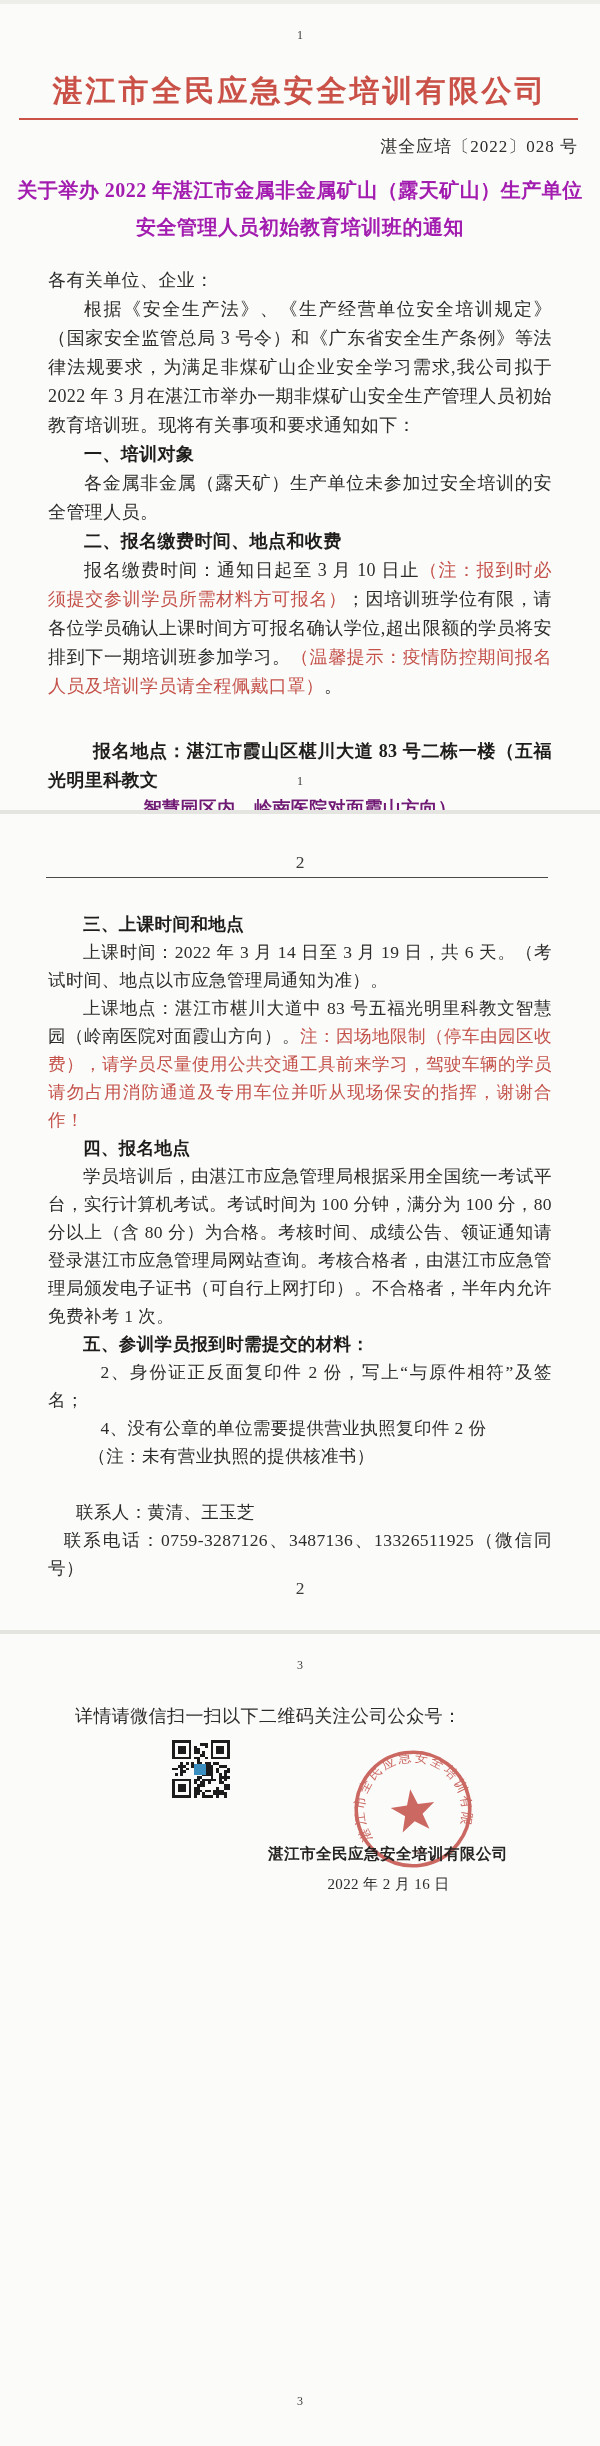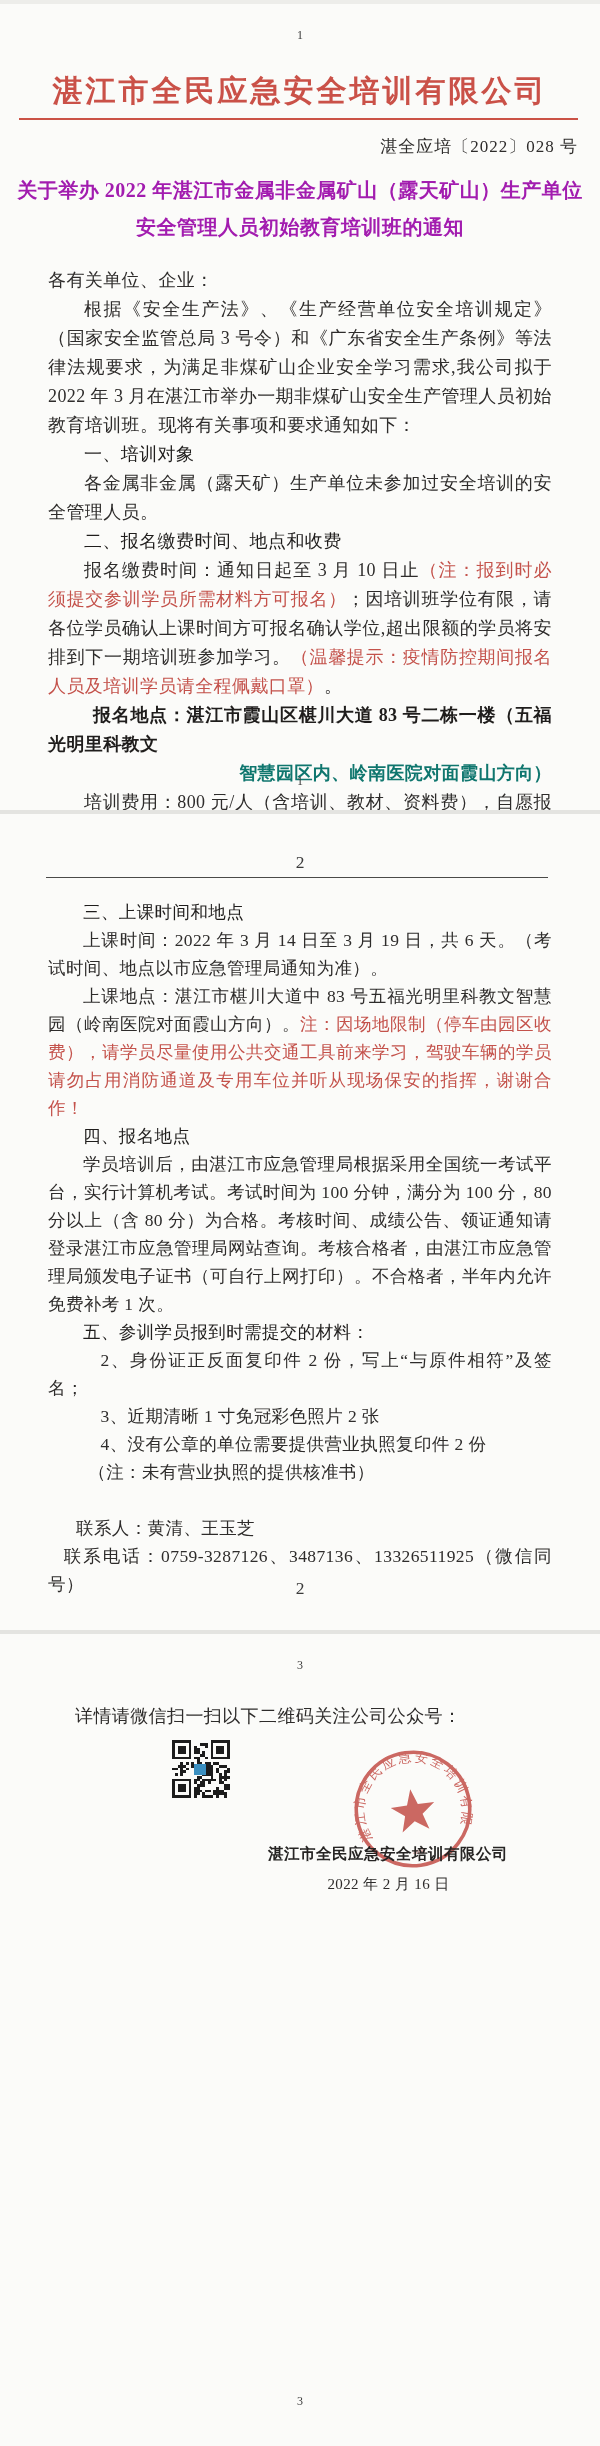--- a/index.html
+++ b/index.html
@@ -15,27 +15,27 @@
   .pnum{text-align:center;font-size:12px;line-height:14px;color:#3a3a3a;letter-spacing:0;}
   .org{margin:30px 0 0 0;text-align:center;font-size:30px;line-height:38px;font-weight:bold;
        color:#ca5148;letter-spacing:3px;}
   .redrule{margin:8px 22px 0 19px;border-top:2.5px solid #cb5246;}
   .docno{margin-top:16px;font-size:17px;line-height:22px;text-align:right;padding-right:22px;letter-spacing:1px;}
   .ntitle{font-size:20px;line-height:37px;font-weight:bold;text-align:center;letter-spacing:.5px;color:#a21caf;}
   .ntitle.first{margin-top:14px;}
   .bodytxt{padding:0 48px;}
   .salute{margin-top:20px;}
   .indent{text-indent:2em;}
-  .shead{font-weight:normal;text-indent:2em;color:#1f1d1c;}
+  .shead{font-weight:bold;text-indent:2em;color:#1f1d1c;}
   .red{color:#c4524b;}
-  .addr1{font-weight:bold;text-indent:2.5em;color:#1f1d1c;}
-  .addr2{font-weight:bold;text-align:right;color:#0f766e;}
+  .addr1{font-weight:bold;text-indent:2.5em;color:#1f1d1c;margin-top:36px;}
+  .addr2{font-weight:bold;text-align:center;color:#701a75;font-family:Liberation Mono, monospace;}
   .foot{position:absolute;left:0;right:0;bottom:22px;}
   .hline{border-top:1.5px solid #4a4a48;margin:1px 52px 0 46px;}
-  .p2start{margin-top:20px;}
+  .p2start{margin-top:32px;}
   .page2 p{font-size:17.5px;line-height:28px;}
   .item{text-indent:3em;}
   .note{text-indent:2.3em;}
   .cperson{margin-top:28px;text-indent:1.6em;}
   .cphone1{text-indent:.9em;}
   .p2foot{position:absolute;left:0;right:0;bottom:28px;}
   .p3pnum{position:absolute;top:24px;left:0;right:0;}
   .qrcap{position:absolute;top:68px;left:48px;right:48px;text-indent:1.5em;}
   .qr{position:absolute;left:172px;top:106px;width:58px;height:58px;background:#fbfbf9;}
   .seal{position:absolute;left:350px;top:112px;width:126px;height:126px;transform:rotate(-8deg);opacity:.88;}
@@ -77,21 +77,20 @@
     <p class="pnum" style="margin-top:34px">2</p>
     <div class="hline"></div>
     <div class="bodytxt">
       <p class="shead p2start">三、上课时间和地点</p>
       <p class="indent">上课时间：2022 年 3 月 14 日至 3 月 19 日，共 6 天。（考试时间、地点以市应急管理局通知为准）。</p>
       <p class="indent"><span>上课地点：湛江市椹川大道中 83 号五福光明里科教文智慧园（岭南医院对面霞山方向）。</span><span class="red">注：因场地限制（停车由园区收费），请学员尽量使用公共交通工具前来学习，驾驶车辆的学员请勿占用消防通道及专用车位并听从现场保安的指挥，谢谢合作！</span></p>
       <p class="shead">四、报名地点</p>
       <p class="indent">学员培训后，由湛江市应急管理局根据采用全国统一考试平台，实行计算机考试。考试时间为 100 分钟，满分为 100 分，80 分以上（含 80 分）为合格。考核时间、成绩公告、领证通知请登录湛江市应急管理局网站查询。考核合格者，由湛江市应急管理局颁发电子证书（可自行上网打印）。不合格者，半年内允许免费补考 1 次。</p>
       <p class="shead">五、参训学员报到时需提交的材料：</p>
       <p class="item">2、身份证正反面复印件 2 份，写上“与原件相符”及签名；</p>
-      <p class="item">3、近期清晰 1 寸免冠彩色照片 2 张</p>
       <p class="item">4、没有公章的单位需要提供营业执照复印件 2 份</p>
       <p class="note">（注：未有营业执照的提供核准书）</p>
       <p class="cperson">联系人：黄清、王玉芝</p>
       <p class="cphone1">联系电话：0759-3287126、3487136、13326511925（微信同号）</p>
 
     </div>
     <p class="pnum p2foot">2</p>
   </section>
 
   <div class="gap"></div>

